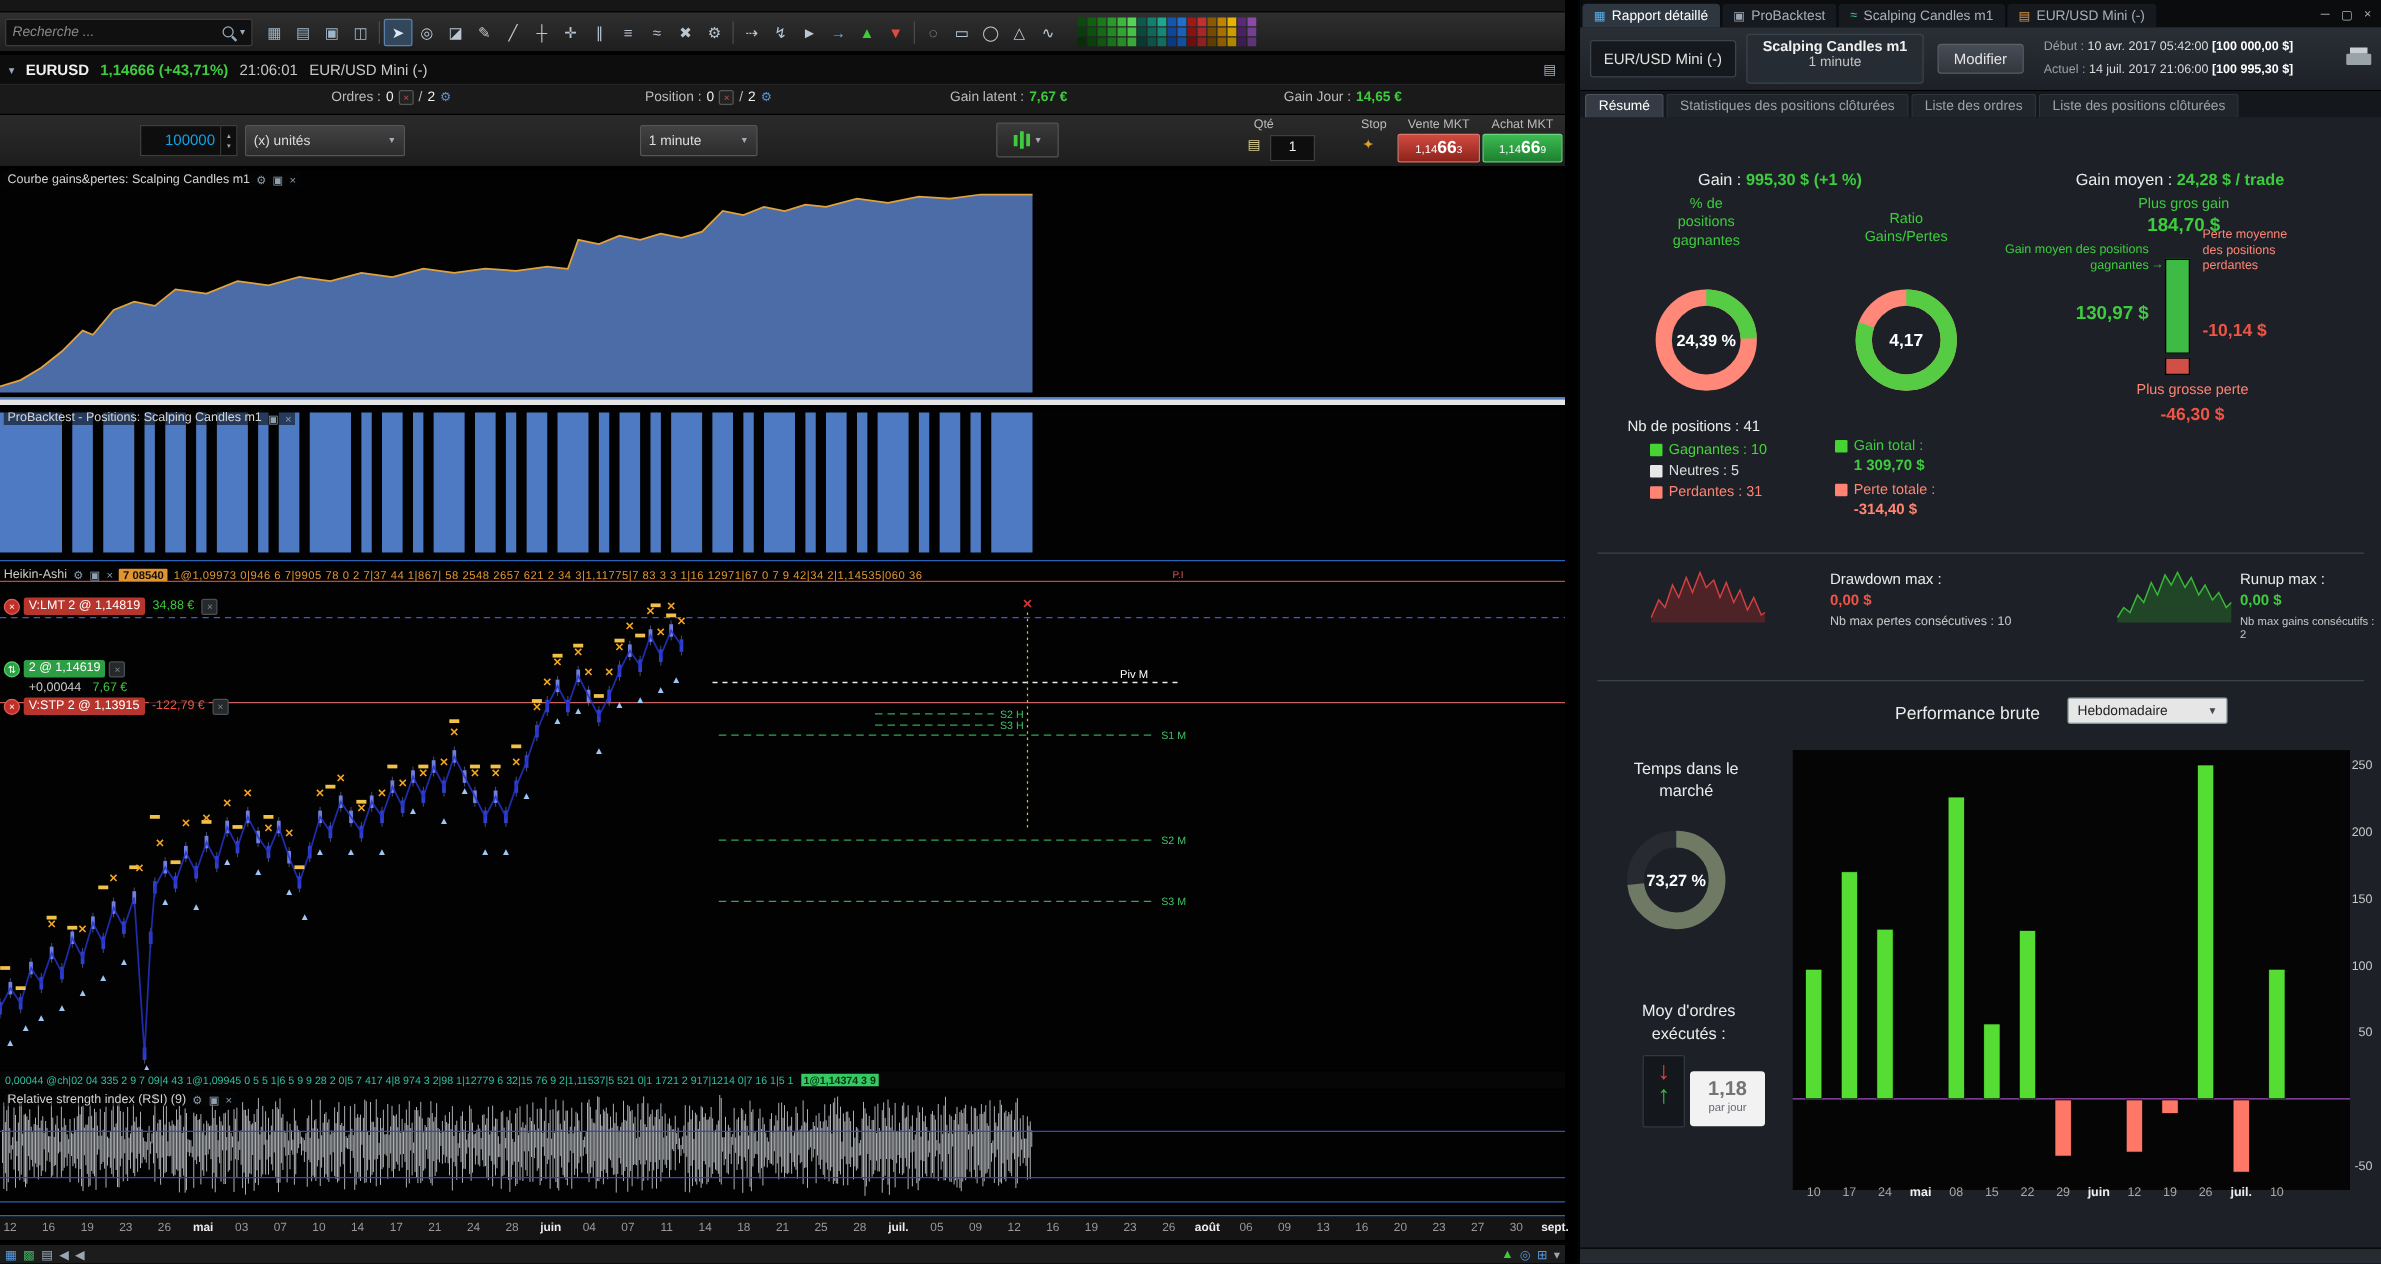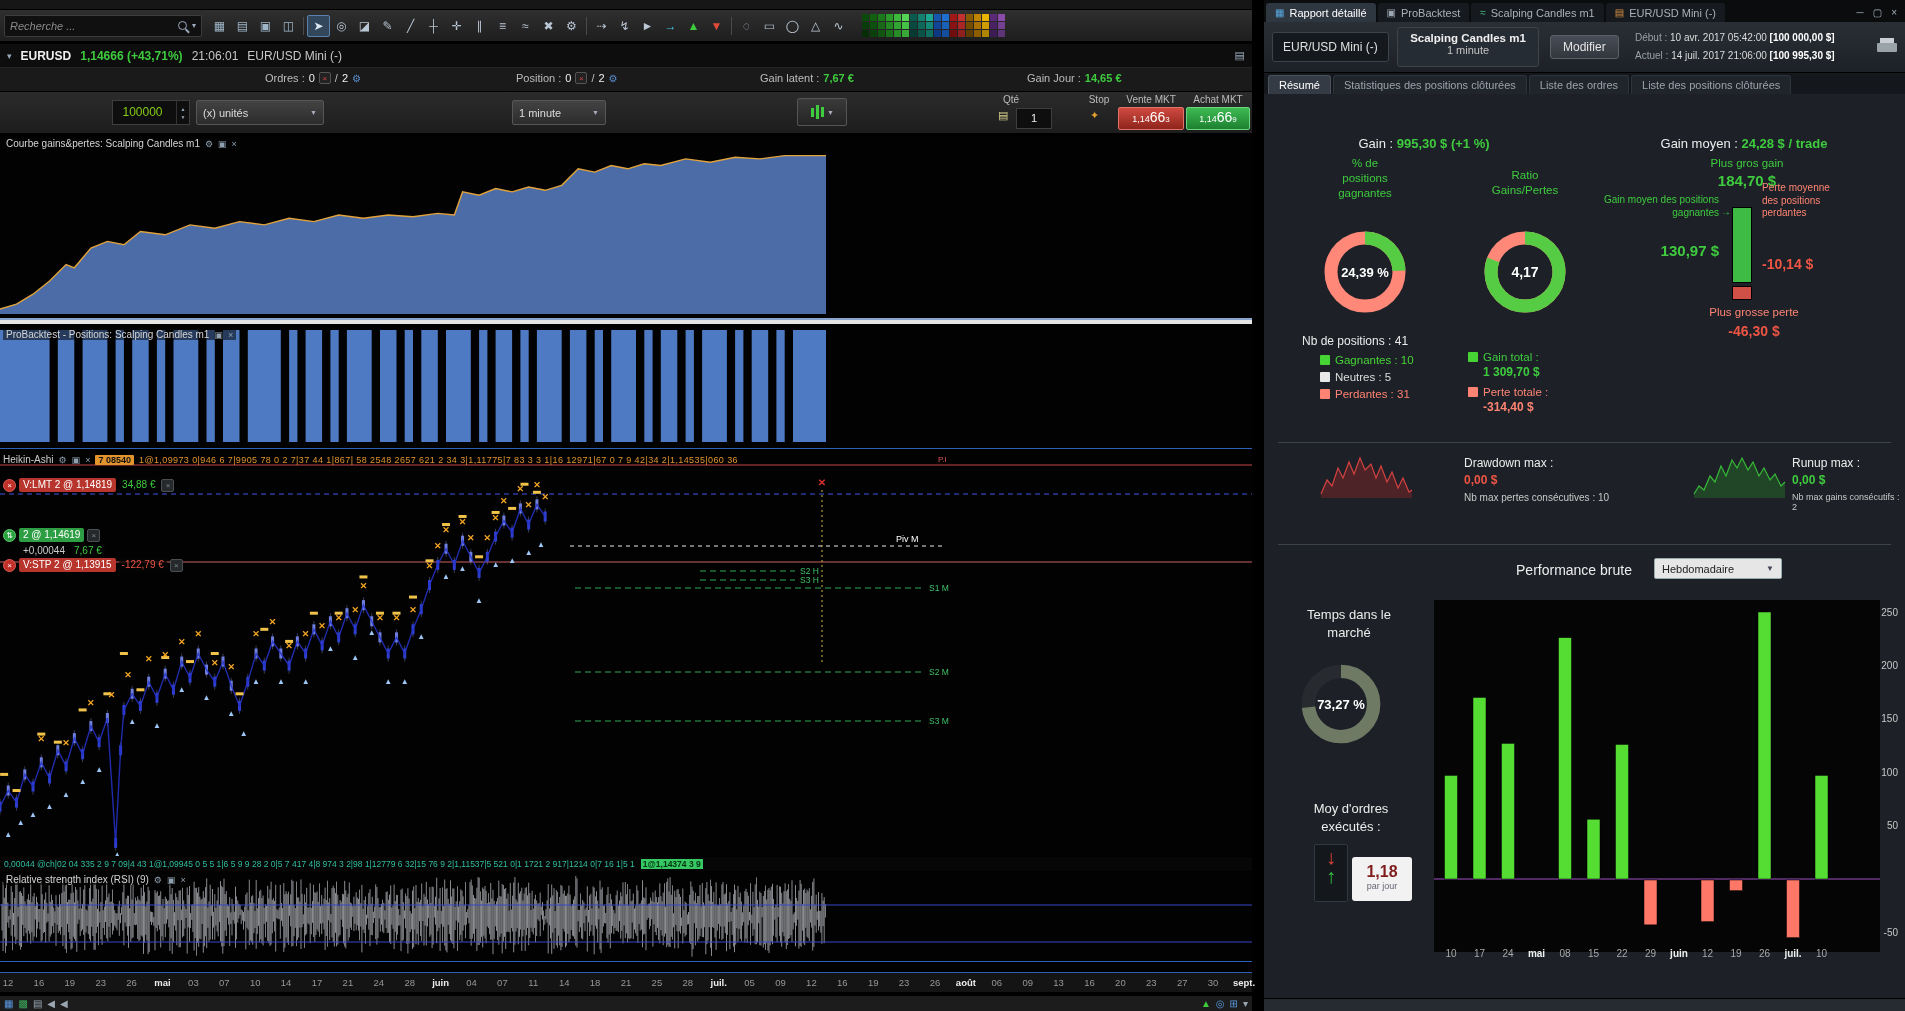--- a/index.html
+++ b/index.html
@@ -27,33 +27,33 @@
 .ipanel{margin-left:auto;color:#9ab;font-size:11px}
 .ordbar{position:absolute;top:68px;left:0;right:0;height:24px;background:#1a1a1a;border-bottom:1px solid #000;font-size:11px}
 .og{position:absolute;top:4px;display:flex;align-items:center;gap:4px}
 .og .lbl{color:#bcbcbc}
 .og .val{color:#f0f0f0}
 .og .grn{color:#3ecb3e;font-weight:bold}
 .xbox{width:12px;height:12px;border:1px solid #555;background:#222;color:#d44;font-size:8px;display:flex;align-items:center;justify-content:center;border-radius:2px}
 .gear{color:#5a8fd0;font-size:10px}
 .ctlbar{position:absolute;top:92px;left:0;right:0;height:42px;background:linear-gradient(#2b2b2b,#1d1d1d);border-bottom:1px solid #000;font-size:11px}
 .spin{position:absolute;left:112px;top:8px;width:78px;height:25px;background:#0e0e0e;border:1px solid #3e3e3e;display:flex;align-items:stretch}
-.spin .v{flex:1;text-align:center;padding:4px 4px 0 0;font-size:12px;color:#84cc16}
+.spin .v{flex:1;text-align:right;padding:4px 4px 0 0;font-size:12px;color:#0ea5e9}
 .spin .ar{width:13px;display:flex;flex-direction:column;align-items:center;justify-content:center;font-size:5px;color:#9ab;border-left:1px solid #333;gap:2px}
 .dd{position:absolute;height:25px;background:linear-gradient(#434343,#2c2c2c);border:1px solid #565656;border-radius:2px;display:flex;align-items:center;padding:0 6px;color:#ddd;gap:6px}
 .dd .c{margin-left:auto;font-size:7px;color:#aab}
 .ctbtn{position:absolute;left:797px;top:6px;width:50px;height:28px;background:linear-gradient(#3a3a3a,#242424);border:1px solid #555;border-radius:2px;display:flex;align-items:center;justify-content:center;gap:2px}
 .cndl i{display:inline-block;width:3px;background:#3ecb3e;margin:0 1px;vertical-align:middle}
 .collbl{position:absolute;top:2px;font-size:10px;color:#bbb;text-align:center}
 .colico{position:absolute;font-size:11px}
 .qin{position:absolute;left:1016px;top:16px;width:36px;height:21px;background:#0e0e0e;border:1px solid #3e3e3e;color:#eee;text-align:center;line-height:19px;font-size:11px}
 .tradeb{position:absolute;top:15px;height:23px;border-radius:2px;color:#fff;display:flex;align-items:baseline;justify-content:center;padding-top:2px}
 .sellb{left:1118px;width:66px;background:linear-gradient(#d04a40,#8e241c);border:1px solid #e07468}
 .buyb{left:1186px;width:64px;background:linear-gradient(#3dbb52,#1d8030);border:1px solid #6cd57e}
-.pp{font-size:9px}.pb{font-size:14px;font-weight:normal;line-height:1}.ps{font-size:8px;vertical-align:super}
+.pp{font-size:9px}.pb{font-size:14px;font-weight:bold;line-height:1}.ps{font-size:8px;vertical-align:super}
 .pane{position:absolute;left:0;right:0;background:#020202}
 .eqpane{top:136px;height:188px;border-bottom:6px solid #e5e5e5}
 .pospane{top:327px;height:122px;border-bottom:1px solid #2b62b8}
 .pricepane{top:452px;height:404px}
 .rsipane{top:872px;height:90px;border-bottom:1px solid #2b62b8}
 .pane svg{position:absolute;left:0;top:0}
 .ptitle{position:absolute;top:2px;left:3px;font-size:10px;color:#d4d4d4;background:rgba(8,8,8,.55);padding:0 3px;display:flex;align-items:center;gap:5px;z-index:3}
 .pticon{color:#8fa0b0;font-size:9px}
 .ticker{position:absolute;top:2px;left:3px;right:3px;display:flex;align-items:center;gap:5px;font-size:9px;white-space:nowrap;overflow:hidden;z-index:3}
 .ptname{color:#ccc;font-size:10px}
@@ -1577,21 +1577,21 @@
             <circle cx="50" cy="50" r="34" fill="none" stroke="#272b30" stroke-width="14"></circle>
             <circle cx="50" cy="50" r="34" fill="none" stroke="#6f7a64" stroke-width="14" stroke-dasharray="156.5 213.6" transform="rotate(-90 50 50)"></circle>
           </svg></div>
 
       <div class="abs ctr f13 wht" style="top:706px;left:22px;width:130px;line-height:1.35">Moy d'ordres exécutés :</div>
       <div class="avgicon">
         <div style="color:#e04438;font-size:20px;font-weight:bold;line-height:.95">↓</div>
         <div style="color:#35c040;font-size:20px;font-weight:bold;line-height:.95">↑</div>
       </div>
       <div class="avgbox">
-        <div style="color:#7f1d1d;font-size:16px;font-weight:bold">1,18</div>
+        <div style="color:#737373;font-size:16px;font-weight:bold">1,18</div>
         <div style="color:#667;font-size:9px">par jour</div>
       </div>
 
       <svg class="abs" id="perf-svg" style="left:170px;top:498px" width="472" height="380">
           <rect x="0" y="8" width="446" height="352" fill="#050505"></rect>
           <line x1="0" y1="287" x2="446" y2="287" stroke="#a050c8" stroke-width="1"></line>
           <rect x="10.5" y="183.404" width="13" height="103.596" fill="#55dd33" stroke="#000" stroke-width="0.5"></rect>
           <rect x="39" y="105.44" width="13" height="181.56" fill="#55dd33" stroke="#000" stroke-width="0.5"></rect>
           <rect x="67.5" y="151.364" width="13" height="135.636" fill="#55dd33" stroke="#000" stroke-width="0.5"></rect>
           <rect x="124.5" y="45.63199999999998" width="13" height="241.36800000000002" fill="#55dd33" stroke="#000" stroke-width="0.5"></rect>

